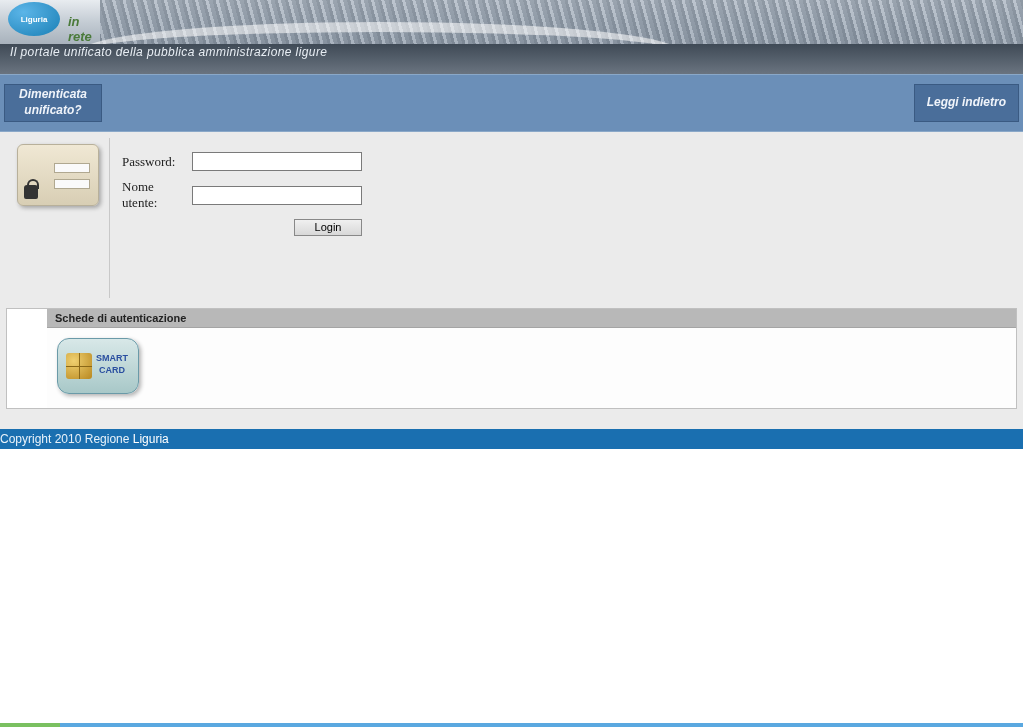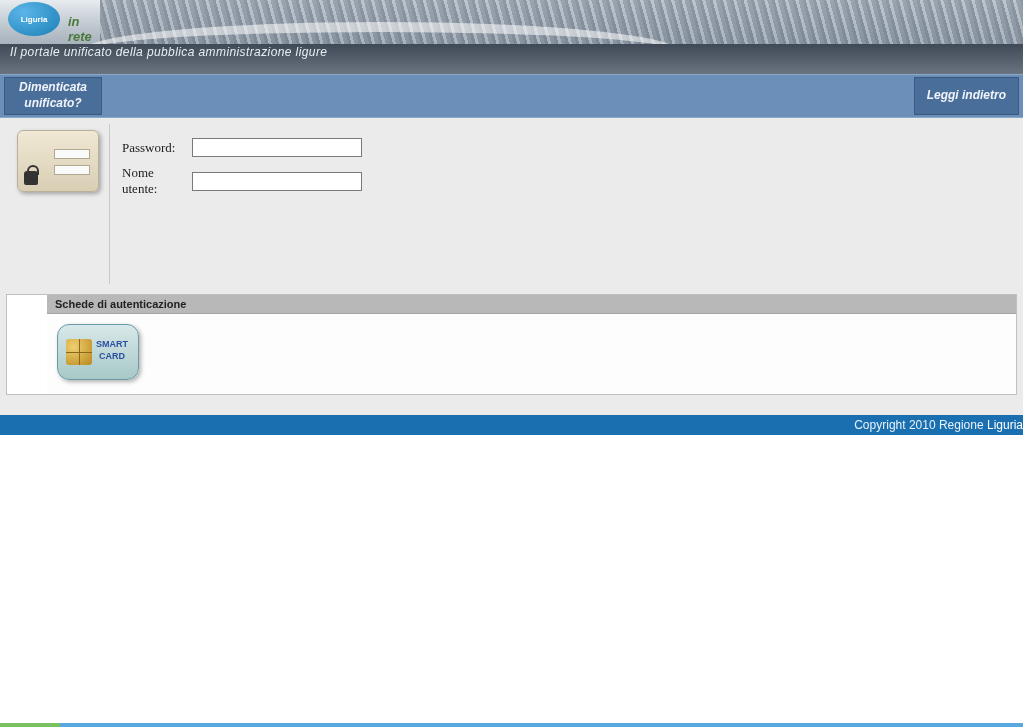--- a/index.html
+++ b/index.html
@@ -45,21 +45,21 @@
     background: linear-gradient(180deg, #3f4a56 0%, #6a7480 100%);
     color: #e8eef4;
     font-style: italic;
     font-size: 12px;
     padding-left: 10px;
     line-height: 16px;
     letter-spacing: 0.4px;
   }
 
   .toolbar {
-    height: 44px;
+    height: 58px;
     background: #6b8fb8;
     display: flex;
     align-items: center;
     justify-content: space-between;
     padding: 0 4px;
     border-top:1px solid #8aa8c8;
     border-bottom:1px solid #8aa8c8;
   }
   .toolbar-left, .toolbar-right { display:flex; gap:4px; }
   .tb-btn {
@@ -199,21 +199,21 @@
     position:absolute; right:6px; top:14px;
     width:40px;
     color:#2a4fa0; font-weight:bold; font-size:9px; text-align:center; line-height:1.3;
   }
 
   .gap-bar { height:14px; background:#ebebeb; }
 
   .footer {
     background:#1a6fb0;
     color:#e8f2fa;
-    text-align:right;
+    text-align:left;
     font-size:12px;
     height:20px;
     line-height:20px;
   }
   .footer .region { color:#fff; }
 
   .bottom-strip {
     position:fixed; left:0; bottom:0; width:100%;
     height:4px;
     background:#5aa8e0;
@@ -265,20 +265,23 @@
       </div>
     </div>
     <div class="login-form-cell">
       <div class="form-row">
         <div class="form-label">Password:</div>
         <input class="form-input" type="password" value="" style="">
       </div>
       <div class="form-row">
         <div class="form-label">Nome utente:</div>
         <input class="form-input" type="text" value="" style="">
+      </div>
+      <div class="login-submit-row">
+        <div class="login-btn">Login</div>
       </div>
     </div>
   </div>
 
   <div class="auth-panel">
     <div class="auth-panel-header">Schede di autenticazione</div>
     <div class="auth-panel-body">
       <div class="smart-card">
         <div class="chip"></div>
         <div class="smart-text">

